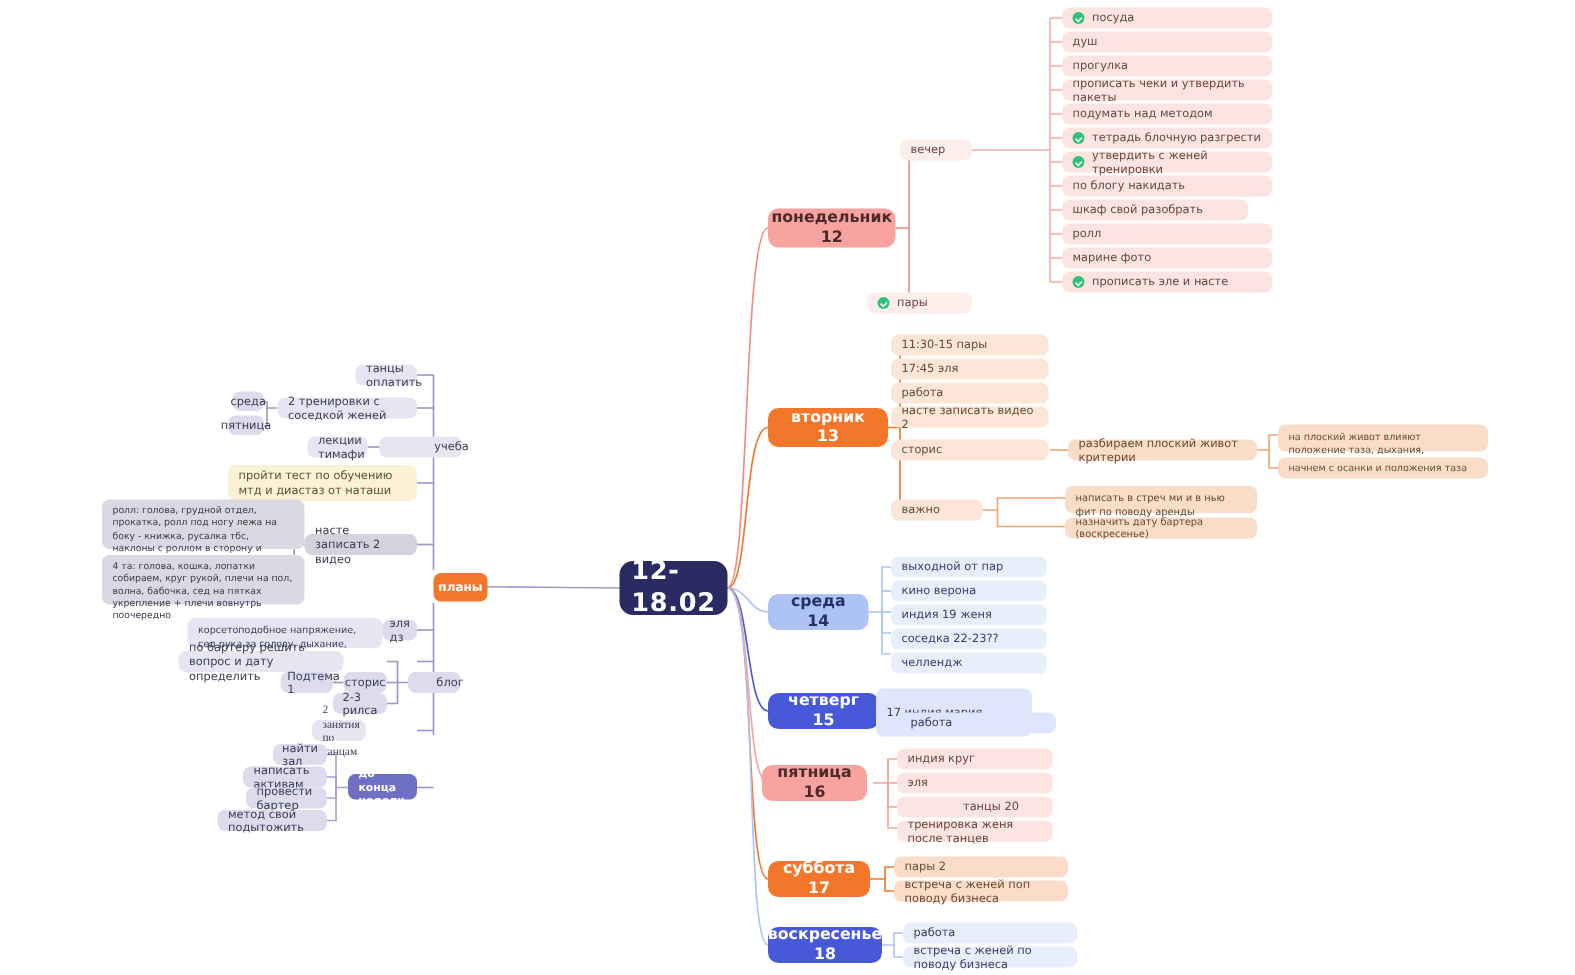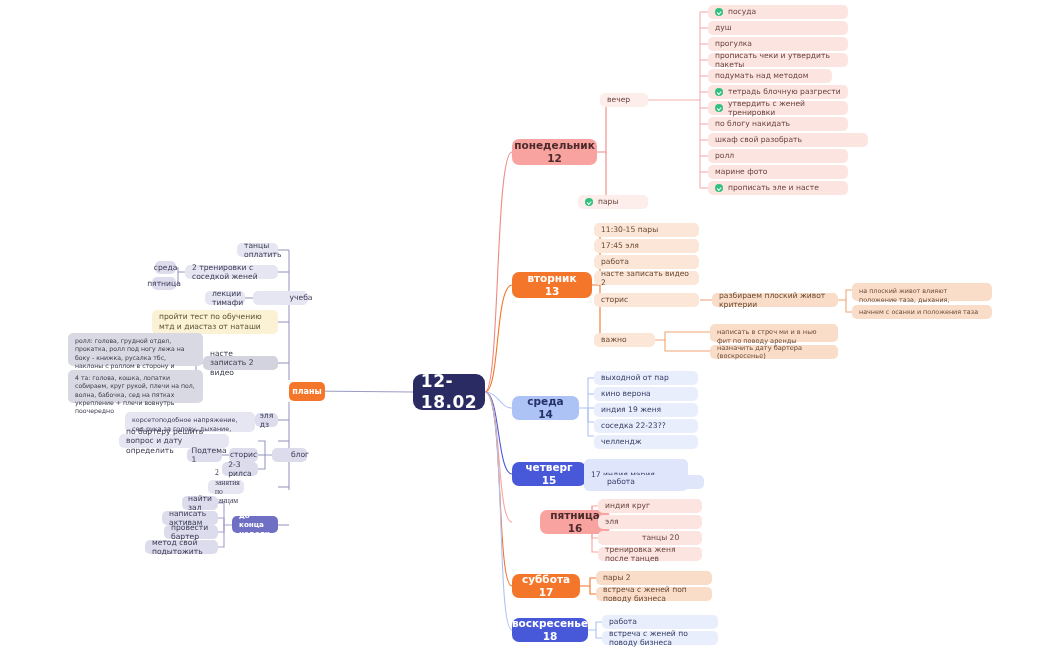--- a/index.html
+++ b/index.html
@@ -264,21 +264,21 @@
   </div>
   <div class="node day day-orange" style="left:512px;top:272px;width:80px;height:26px;">
     <span class="lbl">вторник 13</span>
   </div>
   <div class="node day day-lblue" style="left:512px;top:396px;width:67px;height:24px;">
     <span class="lbl">среда 14</span>
   </div>
   <div class="node day day-blue" style="left:512px;top:462px;width:74px;height:24px;">
     <span class="lbl">четверг 15</span>
   </div>
-  <div class="node day day-salmon" style="left:540px;top:510px;width:70px;height:24px;">
+  <div class="node day day-salmon" style="left:508px;top:510px;width:70px;height:24px;">
     <span class="lbl">пятница 16</span>
   </div>
   <div class="node day day-orange2" style="left:512px;top:574px;width:68px;height:24px;">
     <span class="lbl">суббота 17</span>
   </div>
   <div class="node day day-blue2" style="left:512px;top:618px;width:76px;height:24px;">
     <span class="lbl">воскресенье 18</span>
   </div>
 
   <div class="node leaf pink" style="left:600px;top:93px;width:48px;height:14px;">
@@ -295,35 +295,35 @@
   </div>
   <div class="node leaf pink2" style="left:708px;top:21px;width:140px;height:14px;">
     <span class="lbl">душ</span>
   </div>
   <div class="node leaf pink2" style="left:708px;top:37px;width:140px;height:14px;">
     <span class="lbl">прогулка</span>
   </div>
   <div class="node leaf pink2" style="left:708px;top:53px;width:140px;height:14px;">
     <span class="lbl">прописать чеки и утвердить пакеты</span>
   </div>
-  <div class="node leaf pink2" style="left:708px;top:69px;width:124px;height:14px;">
+  <div class="node leaf pink2" style="left:708px;top:69px;width:140px;height:14px;">
     <span class="lbl">подумать над методом</span>
   </div>
   <div class="node leaf pink2" style="left:708px;top:85px;width:140px;height:14px;">
     <span class="chk"></span>
     <span class="lbl">тетрадь блочную разгрести</span>
   </div>
   <div class="node leaf pink2" style="left:708px;top:101px;width:140px;height:14px;">
     <span class="chk"></span>
     <span class="lbl">утвердить с женей тренировки</span>
   </div>
   <div class="node leaf pink2" style="left:708px;top:117px;width:140px;height:14px;">
     <span class="lbl">по блогу накидать</span>
   </div>
-  <div class="node leaf pink2" style="left:708px;top:133px;width:160px;height:14px;">
+  <div class="node leaf pink2" style="left:708px;top:133px;width:124px;height:14px;">
     <span class="lbl">шкаф свой разобрать</span>
   </div>
   <div class="node leaf pink2" style="left:708px;top:149px;width:140px;height:14px;">
     <span class="lbl">ролл</span>
   </div>
   <div class="node leaf pink2" style="left:708px;top:165px;width:140px;height:14px;">
     <span class="lbl">марине фото</span>
   </div>
   <div class="node leaf pink2" style="left:708px;top:181px;width:140px;height:14px;">
     <span class="chk"></span>

